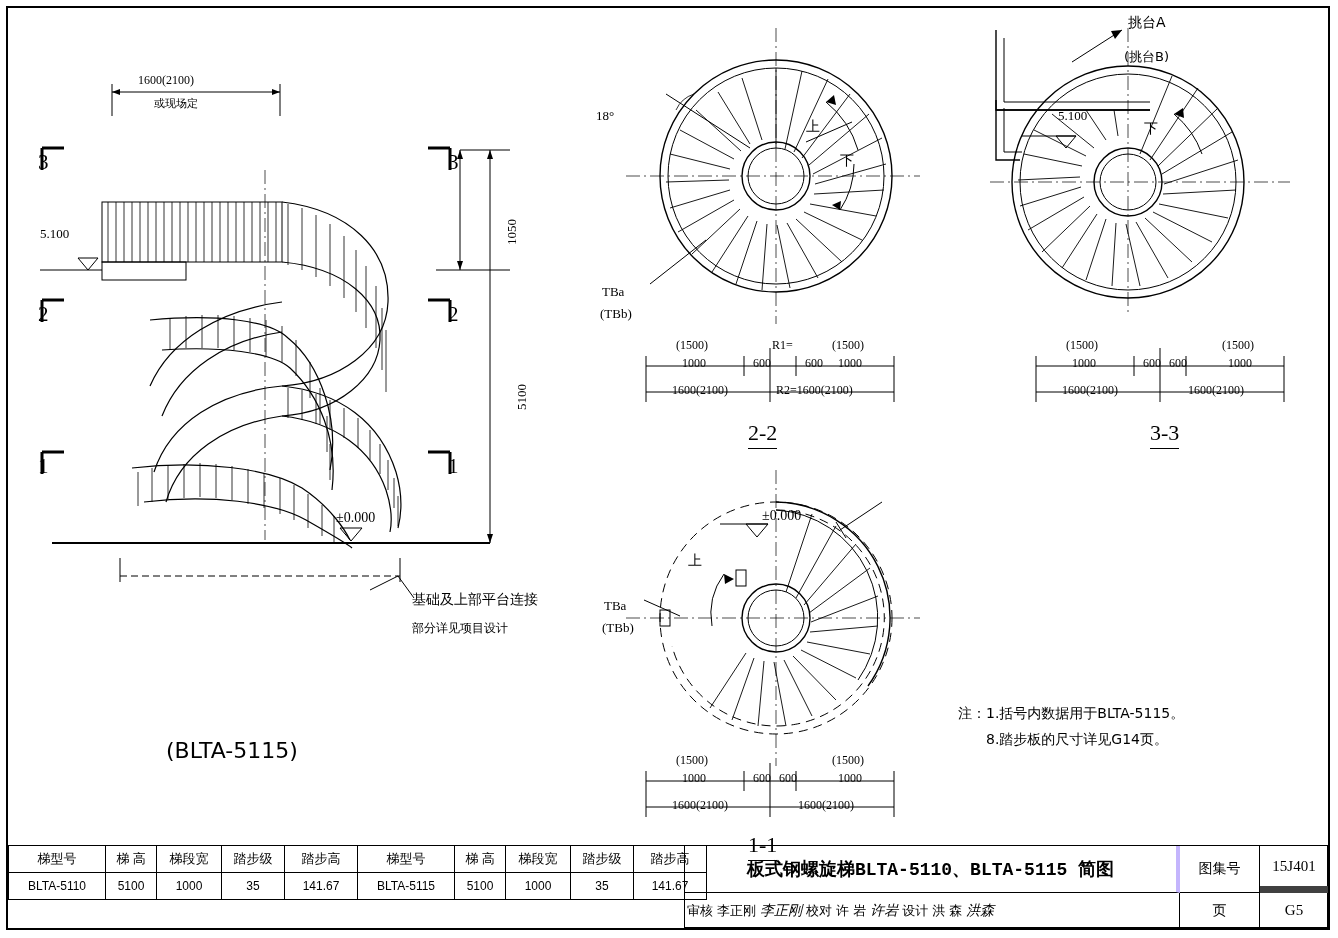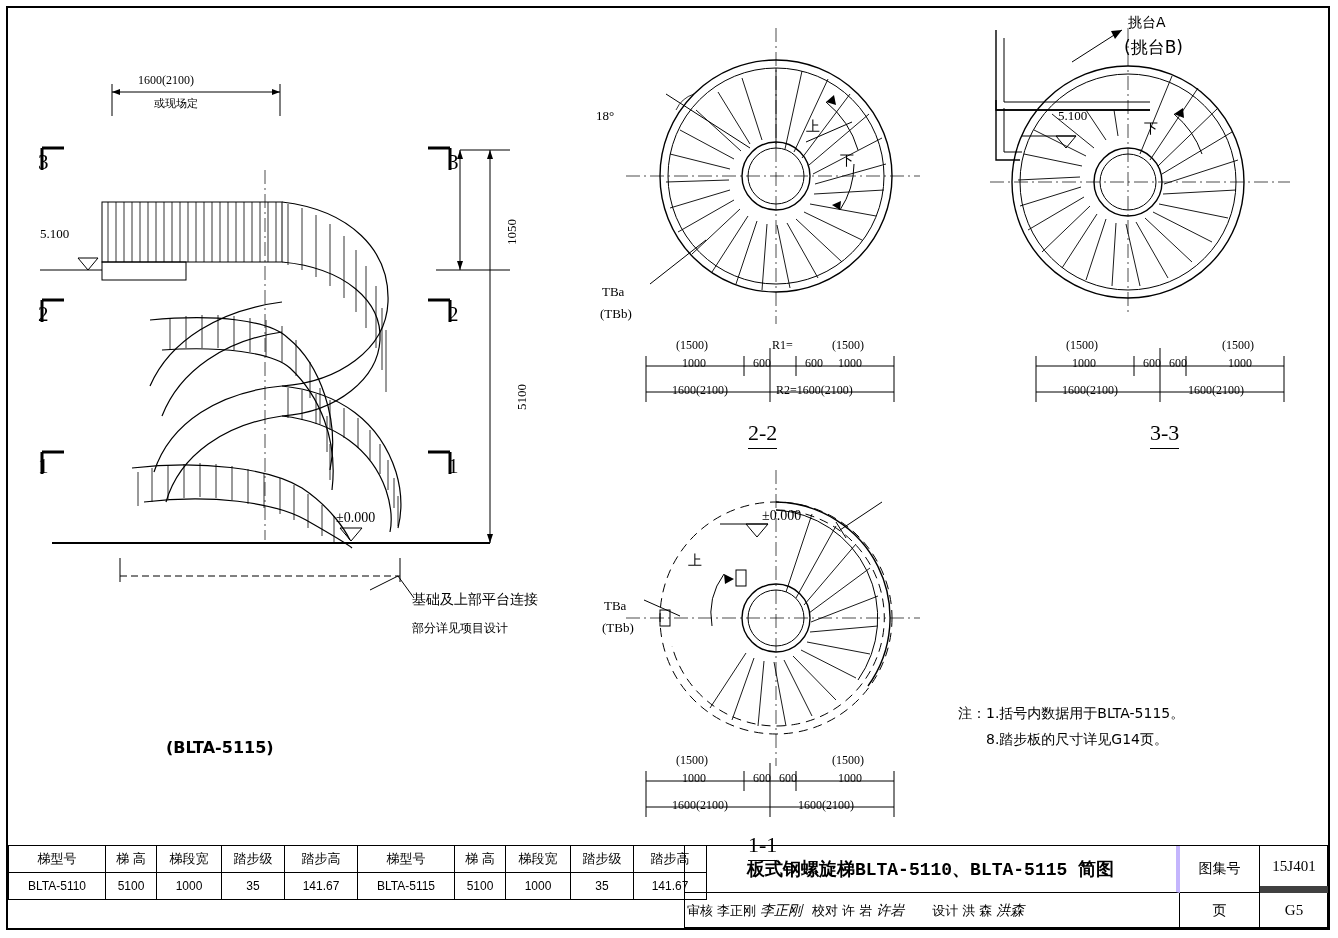--- a/index.html
+++ b/index.html
@@ -8,21 +8,21 @@
   .frame{position:absolute;left:6px;top:6px;width:1324px;height:924px;border:2px solid #000;box-sizing:border-box;}
   .abs{position:absolute;}
   .txt{position:absolute;font-family:"Liberation Serif",serif;white-space:nowrap;}
   .cn{font-family:"DejaVu Sans",sans-serif;}
   .rot90{transform:rotate(-90deg);transform-origin:0 0;}
   
   .tb{position:absolute;left:8px;top:845px;width:1320px;height:83px;}
   .tb table{border-collapse:collapse;}
   .tbl-left{position:absolute;left:0;top:0;}
   .tbl-left td,.tbl-left th{border:1px solid #000;text-align:center;font-size:12px;font-family:Liberation Sans, sans-serif;padding:0;height:26px;}
-  .tbl-left th{font-family:Liberation Sans, sans-serif;font-size:13px;font-weight:normal;margin-top:40px;}
+  .tbl-left th{font-family:Liberation Serif, serif;font-size:13px;font-weight:normal;margin-top:40px;}
   .tb-right{position:absolute;left:676px;top:0;width:644px;height:83px;border:1px solid #000;box-sizing:border-box;}
   .tb-r-title{position:absolute;left:0;top:0;width:495px;height:47px;border-right:4px solid #c4b5fd;border-bottom:1px solid #000;box-sizing:border-box;display:flex;align-items:center;justify-content:center;font-family:Liberation Mono, monospace;font-size:18px;font-weight:bold;}
   .tb-r-sign{position:absolute;left:0;top:47px;width:495px;height:35px;border-right:1px solid #000;box-sizing:border-box;display:flex;align-items:center;font-family:"DejaVu Sans",sans-serif;font-size:13px;}
   .tb-r-sign span{padding:0 2px;}
   .sig{font-family:"DejaVu Serif",serif;font-style:italic;font-size:14px;}
   .tb-r-code{position:absolute;left:495px;top:0;width:80px;height:47px;border-right:1px solid #000;border-bottom:1px solid #000;box-sizing:border-box;display:flex;align-items:center;justify-content:center;font-family:"DejaVu Sans",sans-serif;font-size:14px;}
   .tb-r-codeval{position:absolute;left:575px;top:0;width:68px;height:47px;border-bottom:7px solid #404040;box-sizing:border-box;display:flex;align-items:center;justify-content:center;font-size:15px;}
   .tb-r-page{position:absolute;left:495px;top:47px;width:80px;height:35px;border-right:1px solid #000;box-sizing:border-box;display:flex;align-items:center;justify-content:center;font-family:"DejaVu Sans",sans-serif;font-size:14px;}
   .tb-r-pageval{position:absolute;left:575px;top:47px;width:68px;height:35px;box-sizing:border-box;display:flex;align-items:center;justify-content:center;font-size:15px;}
   
@@ -190,21 +190,21 @@
 
   <div class="txt dimtxt" style="left:40px;top:226px;font-size:13px;">5.100</div>
   <div class="txt dimtxt" style="left:336px;top:510px;font-size:14px;">±0.000</div>
 
   <div class="txt dimtxt rot90" style="left:504px;top:245px;font-size:13px;">1050</div>
   <div class="txt dimtxt rot90" style="left:514px;top:410px;font-size:13px;">5100</div>
 
   <div class="txt cn" style="left:412px;top:591px;font-size:14px;">基础及上部平台连接</div>
   <div class="txt cn" style="left:412px;top:620px;font-size:12px;">部分详见项目设计</div>
 
-  <div class="txt cn" style="left:166px;top:738px;font-size:16px;font-weight:bold;">(BLTA-5115)</div>
+  <div class="txt cn" style="left:166px;top:738px;font-size:22px;">(BLTA-5115)</div>
 
   <svg class="abs" style="left:590px;top:24px;" width="330" height="420">
     <line x1="186" y1="4" x2="186" y2="300" stroke="#000" stroke-width="0.7" stroke-dasharray="14,4,2,4"></line>
     <line x1="36" y1="152" x2="336" y2="152" stroke="#000" stroke-width="0.7" stroke-dasharray="14,4,2,4"></line>
     <circle cx="186" cy="152" r="116" fill="none" stroke="#000" stroke-width="1.4"></circle>
     <circle cx="186" cy="152" r="108" fill="none" stroke="#000" stroke-width="1"></circle>
     <circle cx="186" cy="152" r="34" fill="none" stroke="#000" stroke-width="1.4"></circle>
     <circle cx="186" cy="152" r="28" fill="none" stroke="#000" stroke-width="1"></circle>
     <g stroke="#000" stroke-width="0.9">
       <line x1="186" y1="124" x2="186" y2="44"></line>
@@ -315,21 +315,21 @@
     <path d="M214,100 A92,92 0 0,1 242,140" fill="none" stroke="#000" stroke-width="1"></path>
     <path d="M214,100 l9,-6 l1,10 z" fill="#000"></path>
 
     <path d="M96,122 l20,0 l-10,12 z" fill="none" stroke="#000" stroke-width="1"></path>
     <line x1="62" y1="122" x2="116" y2="122" stroke="#000" stroke-width="1"></line>
 
     <line x1="112" y1="48" x2="162" y2="16" stroke="#000" stroke-width="1"></line>
     <path d="M162,16 l-11,1 l4,8 z" fill="#000"></path>
   </svg>
   <div class="txt cn" style="left:1128px;top:14px;font-size:14px;">挑台A</div>
-  <div class="txt cn" style="left:1124px;top:36px;font-size:17px;">(挑台B)</div>
+  <div class="txt cn" style="left:1124px;top:48px;font-size:13px;">(挑台B)</div>
   <div class="txt dimtxt" style="left:1058px;top:108px;font-size:13px;">5.100</div>
   <div class="txt cn" style="left:1144px;top:120px;font-size:14px;">下</div>
 
   <svg class="abs" style="left:1030px;top:330px;" width="260" height="80">
     <line x1="6" y1="36" x2="254" y2="36" stroke="#000" stroke-width="1"></line>
     <line x1="6" y1="62" x2="254" y2="62" stroke="#000" stroke-width="1"></line>
     <line x1="6" y1="26" x2="6" y2="72" stroke="#000" stroke-width="1"></line>
     <line x1="104" y1="26" x2="104" y2="46" stroke="#000" stroke-width="1"></line>
     <line x1="130" y1="18" x2="130" y2="72" stroke="#000" stroke-width="1"></line>
     <line x1="156" y1="26" x2="156" y2="46" stroke="#000" stroke-width="1"></line>
@@ -448,24 +448,24 @@
       </tr>
     </tbody>
       </table>
 
     <div class="tb-right">
       <div class="tb-r-title">板式钢螺旋梯BLTA-5110、BLTA-5115 简图</div>
       <div class="tb-r-sign">
         <span>审核</span>
         <span>李正刚</span>
         <span class="sig">李正刚</span>
-        <span style="margin-left:6px;">校对</span>
+        <span style="">校对</span>
         <span>许 岩</span>
         <span class="sig">许岩</span>
-        <span style="margin-left:24px;">设计</span>
+        <span style="margin-left:0;">设计</span>
         <span>洪 森</span>
         <span class="sig">洪森</span>
       </div>
       <div class="tb-r-code">图集号</div>
       <div class="tb-r-codeval">15J401</div>
       <div class="tb-r-page">页</div>
       <div class="tb-r-pageval">G5</div>
     </div>
   </div>
 </div>

